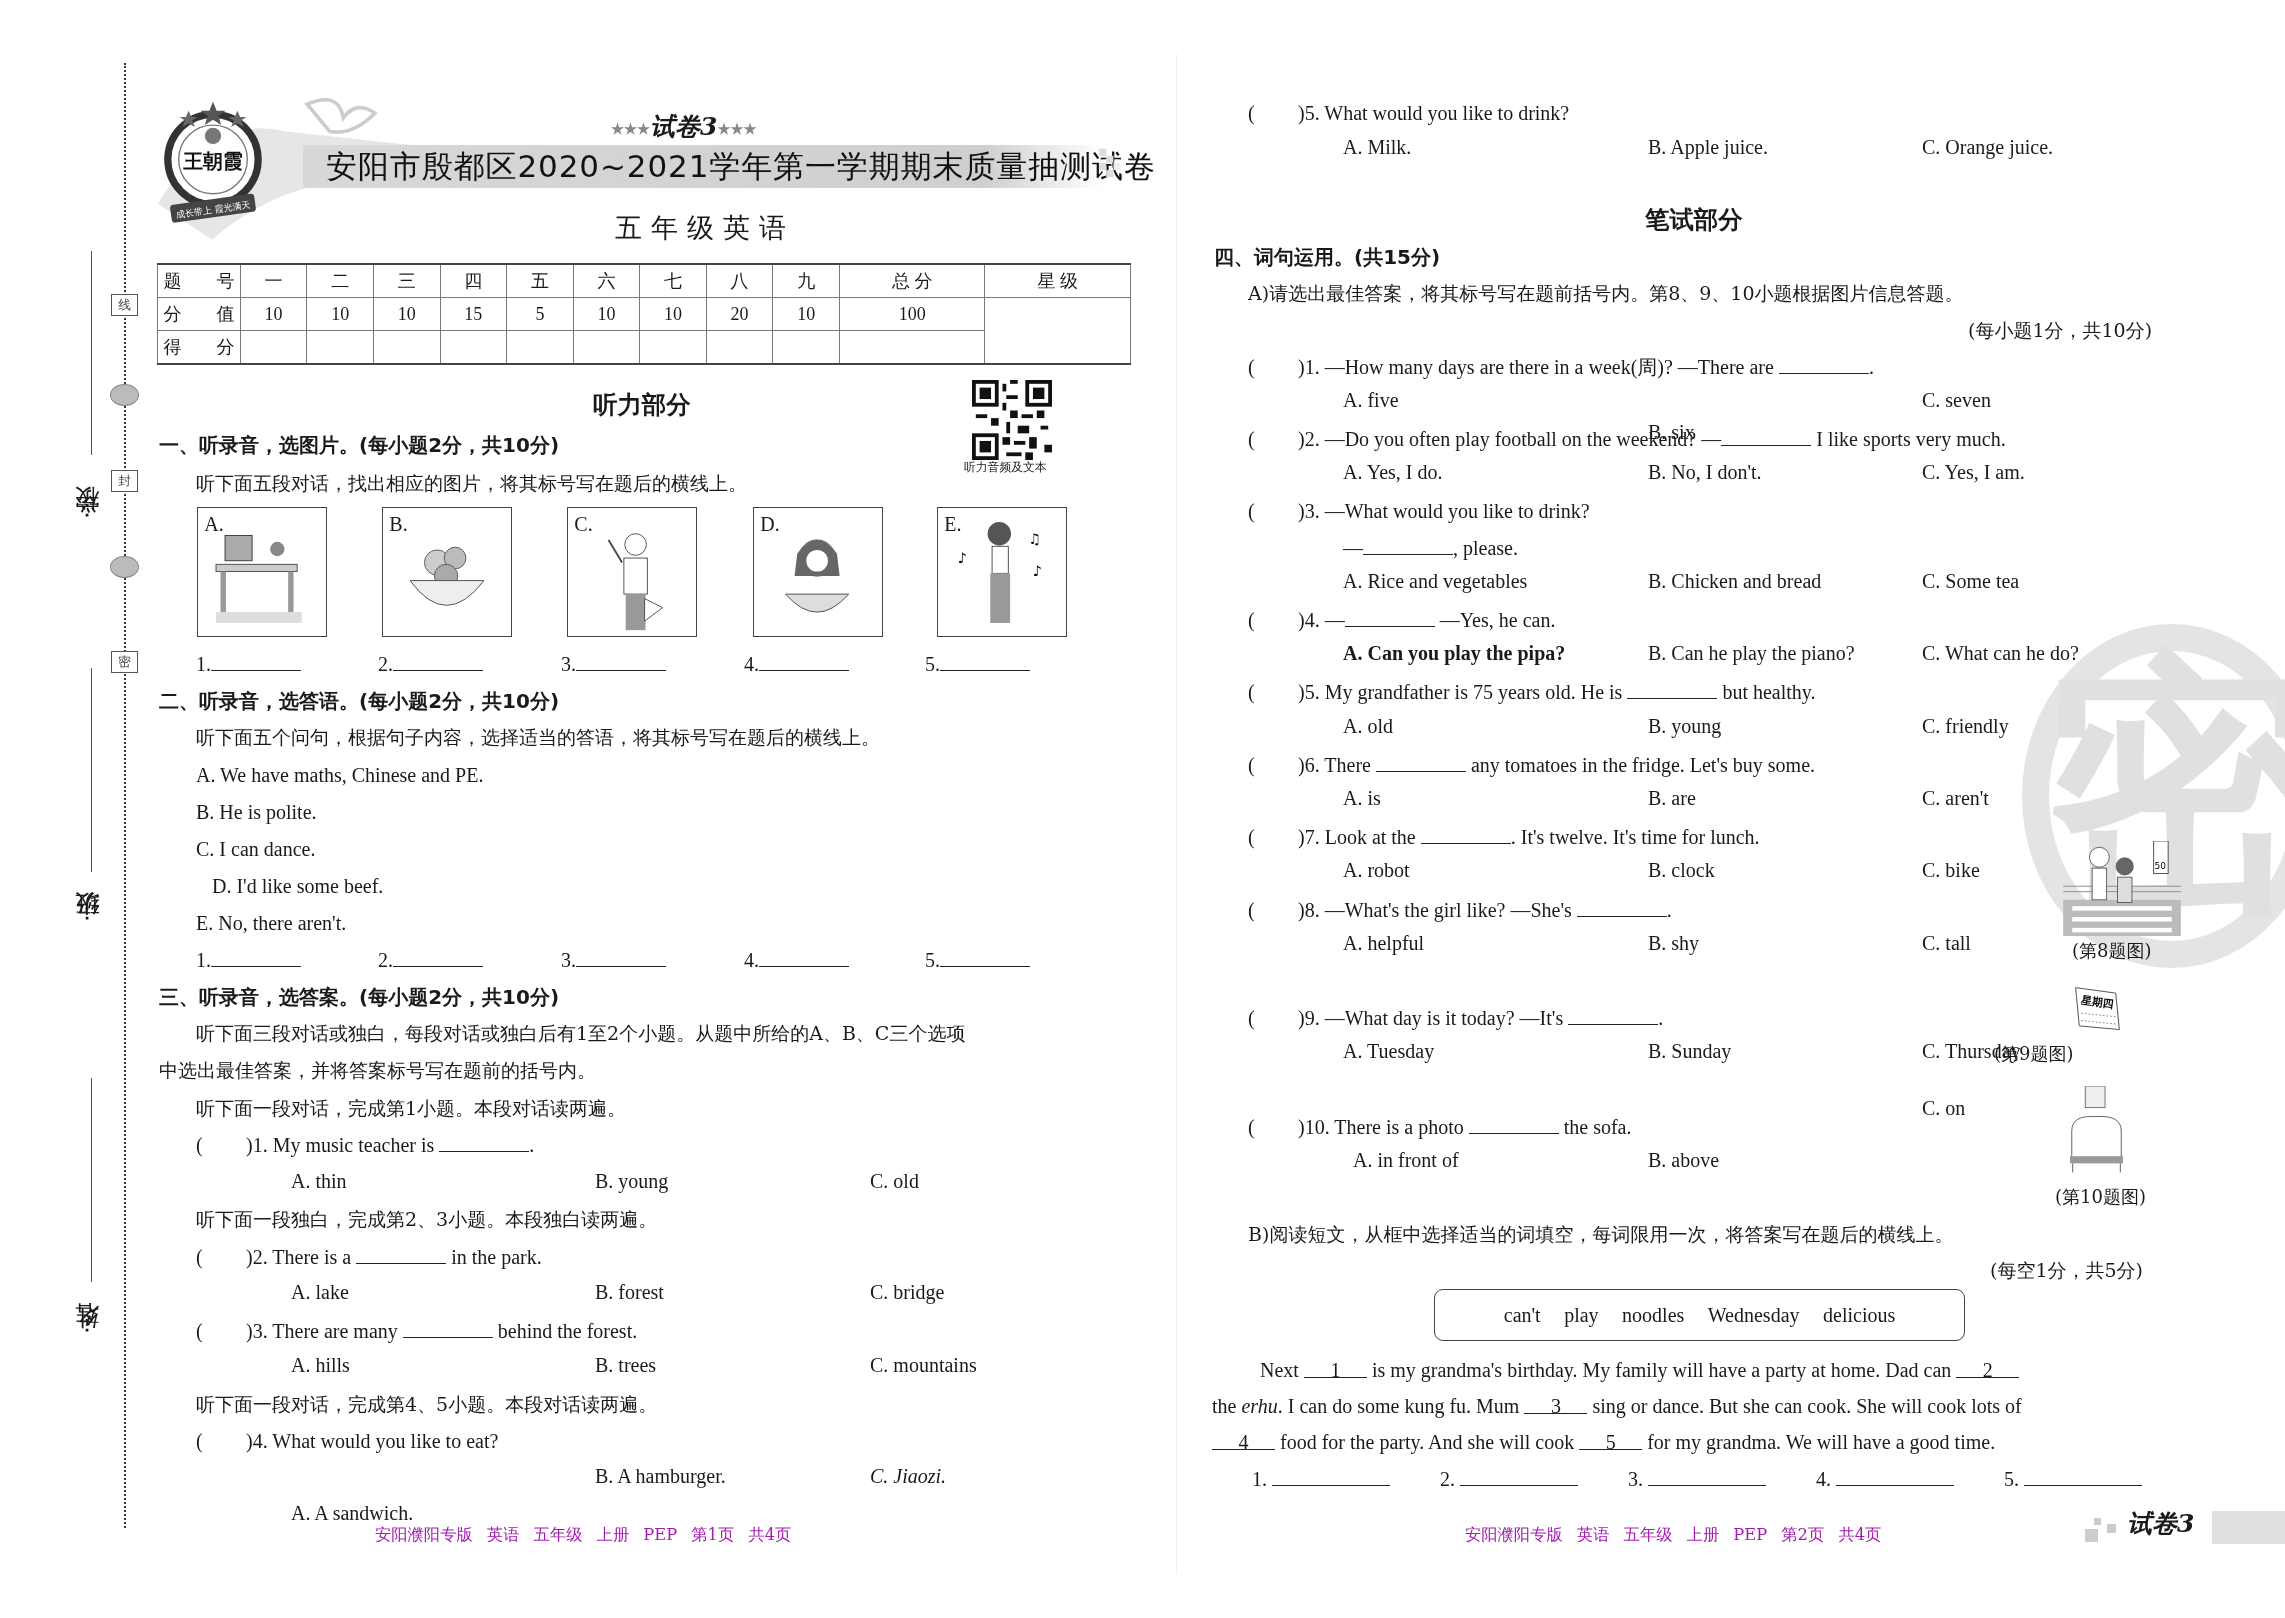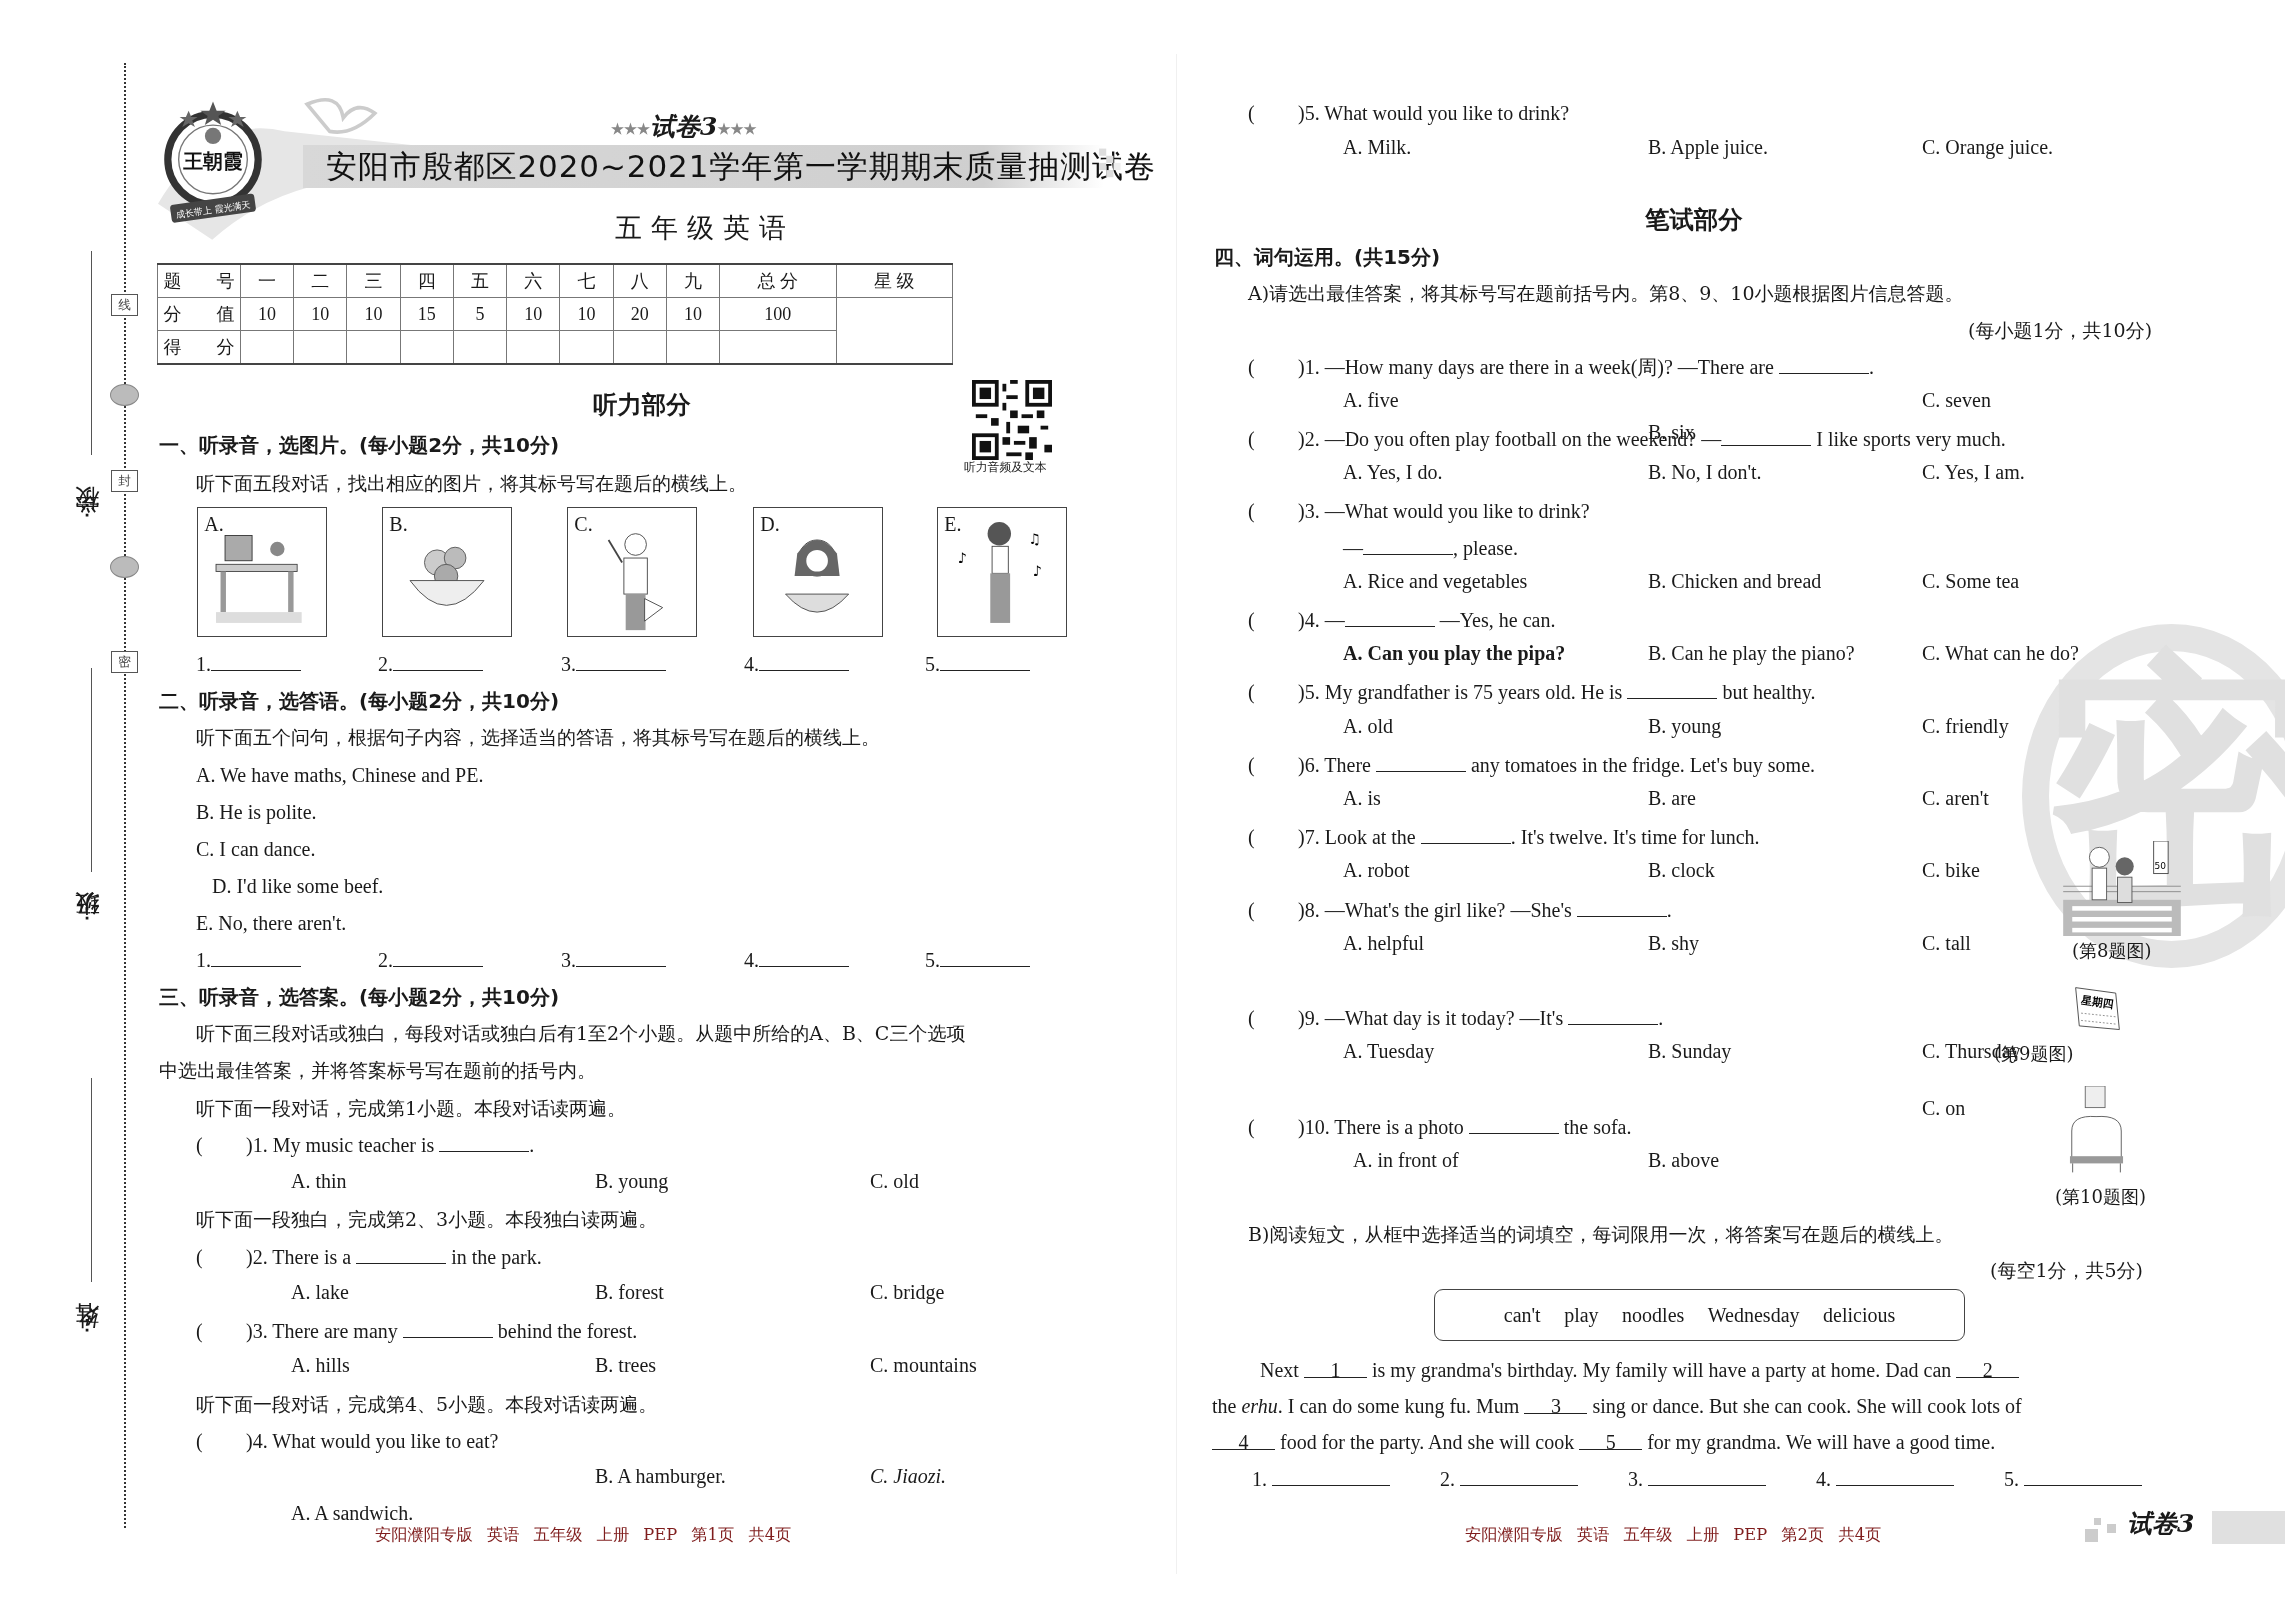--- a/index.html
+++ b/index.html
@@ -19,41 +19,41 @@
   .strip-coin { position: absolute; left: 110px; width: 27px; height: 20px; border-radius: 50%; background: #bbb; border: 0.9px solid #888; }
 
   
   .banner-ribbon { position: absolute; left: 158px; top: 95px; width: 253px; height: 145px; }
   .title-bar { position: absolute; left: 303px; top: 145px; width: 801px; height: 43px; background: linear-gradient(90deg, #d8d8d8 0%, #cfcfcf 85%, rgba(220,220,220,0) 100%); }
   .title-text { position: absolute; left: 326px; top: 145px; font-size: 31px; line-height: 43px; color: #111; font-family: "DejaVu Sans", sans-serif; letter-spacing: 0.9px; }
   .paper-tag { position: absolute; left: 611px; top: 110px; font-size: 25px; font-style: italic; font-weight: bold; }
   .paper-tag .stars { font-size: 14.5px; color: #888; font-style: normal; vertical-align: middle; }
   .subject { position: absolute; left: 615px; top: 210px; font-size: 27px; letter-spacing: 9px; font-family: "DejaVu Sans", sans-serif; }
 
-  table.score { position: absolute; left: 157px; top: 263px; width: 796px; border-collapse: collapse; font-size: 18px; border-top: 2.7px solid #444; border-bottom: 2.7px solid #444; }
+  table.score { position: absolute; left: 157px; top: 263px; width: 974px; border-collapse: collapse; font-size: 18px; border-top: 2.7px solid #444; border-bottom: 2.7px solid #444; }
   table.score td { border: 0.9px solid #777; height: 32px; text-align: center; padding: 0; }
   table.score td:first-child { text-align: justify; text-align-last: justify; padding: 0 5.4px; width: 71px; }
 
   .section-title { position: absolute; font-size: 24.4px; font-weight: bold; font-family: "DejaVu Sans", sans-serif; }
   .h1 { position: absolute; font-size: 20px; font-weight: bold; font-family: "DejaVu Sans", sans-serif; }
   .line { position: absolute; font-size: 20px; white-space: nowrap; line-height: 27px; }
   .blank { display: inline-block; border-bottom: 1.4px solid #222; min-width: 90px; height: 20px; vertical-align: baseline; text-align: center; }
   .blank.short { min-width: 63px; }
   .blank.long { min-width: 118px; }
   .paren { display: inline-block; width: 50px; }
   .opt { position: absolute; font-size: 20px; white-space: nowrap; }
 
   .pic { position: absolute; width: 128px; height: 128px; border: 1.4px solid #444; background: #fff; }
   .pic .lbl { position: absolute; left: 6.3px; top: 5.4px; font-size: 20px; }
   .pic svg { position: absolute; left: 0; top: 0; }
 
   .qr { position: absolute; left: 972px; top: 380px; width: 80px; height: 80px; }
   .qr-cap { position: absolute; left: 964px; top: 460px; font-size: 11.8px; }
 
-  .footer { position: absolute; font-size: 16.3px; color: #7f1d1d; word-spacing: 9px; }
+  .footer { position: absolute; font-size: 16.3px; color: #a21caf; word-spacing: 9px; }
   .divider-v { position: absolute; left: 1176px; top: 54px; width: 0.9px; height: 1520px; background: #f0f0f0; }
 
   .stamp { position: absolute; left: 2022px; top: 624px; width: 299px; height: 344px; border: 27px solid #e4e4e4; border-radius: 50%; box-sizing: border-box; }
   .stamp-char { position: absolute; left: 2044px; top: 651px; font-size: 271px; color: #e0e0e0; font-family: "DejaVu Sans", sans-serif; font-weight: bold; line-height: 1; }
 
   .wordbox { position: absolute; left: 1434px; top: 1289px; width: 529px; height: 50px; border: 1.4px solid #444; border-radius: 9px; font-size: 20px; display: flex; align-items: center; justify-content: center; gap: 23.5px; }
 
   .figcap { position: absolute; font-size: 18px; }
   .corner-tag { position: absolute; left: 2085px; top: 1509px; width: 201px; height: 34px; }
   .corner-tag .bg { position: absolute; left: 127px; top: 1.8px; width: 74px; height: 33px; background: #e0e0e0; }

